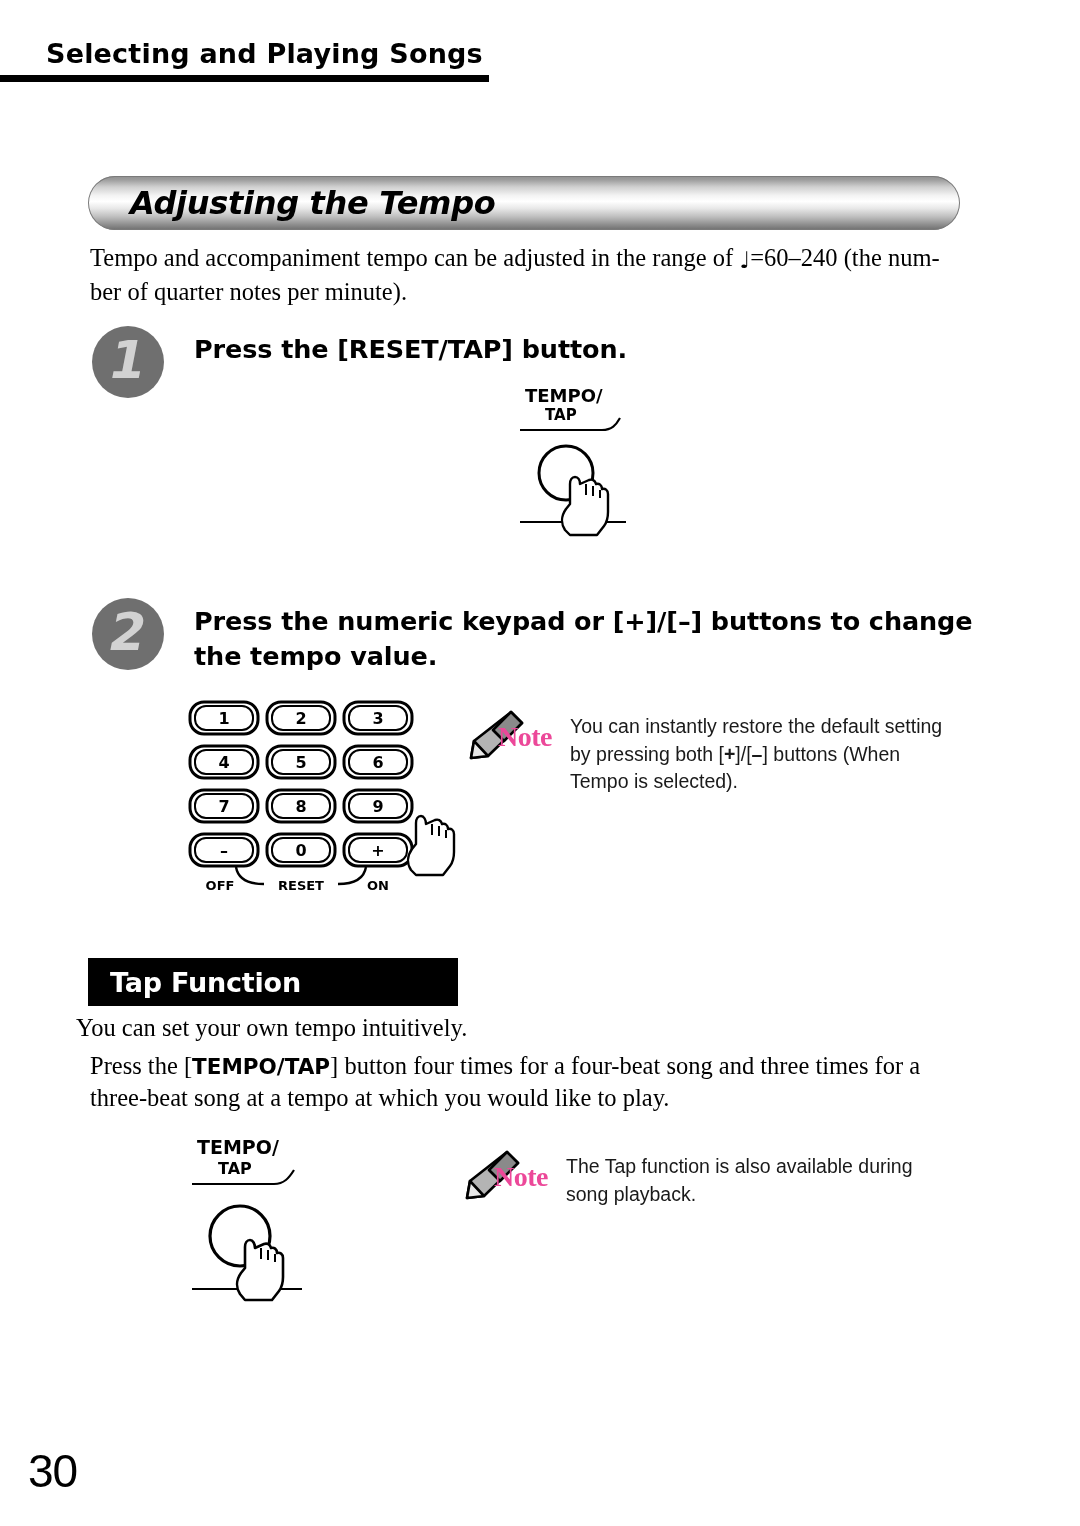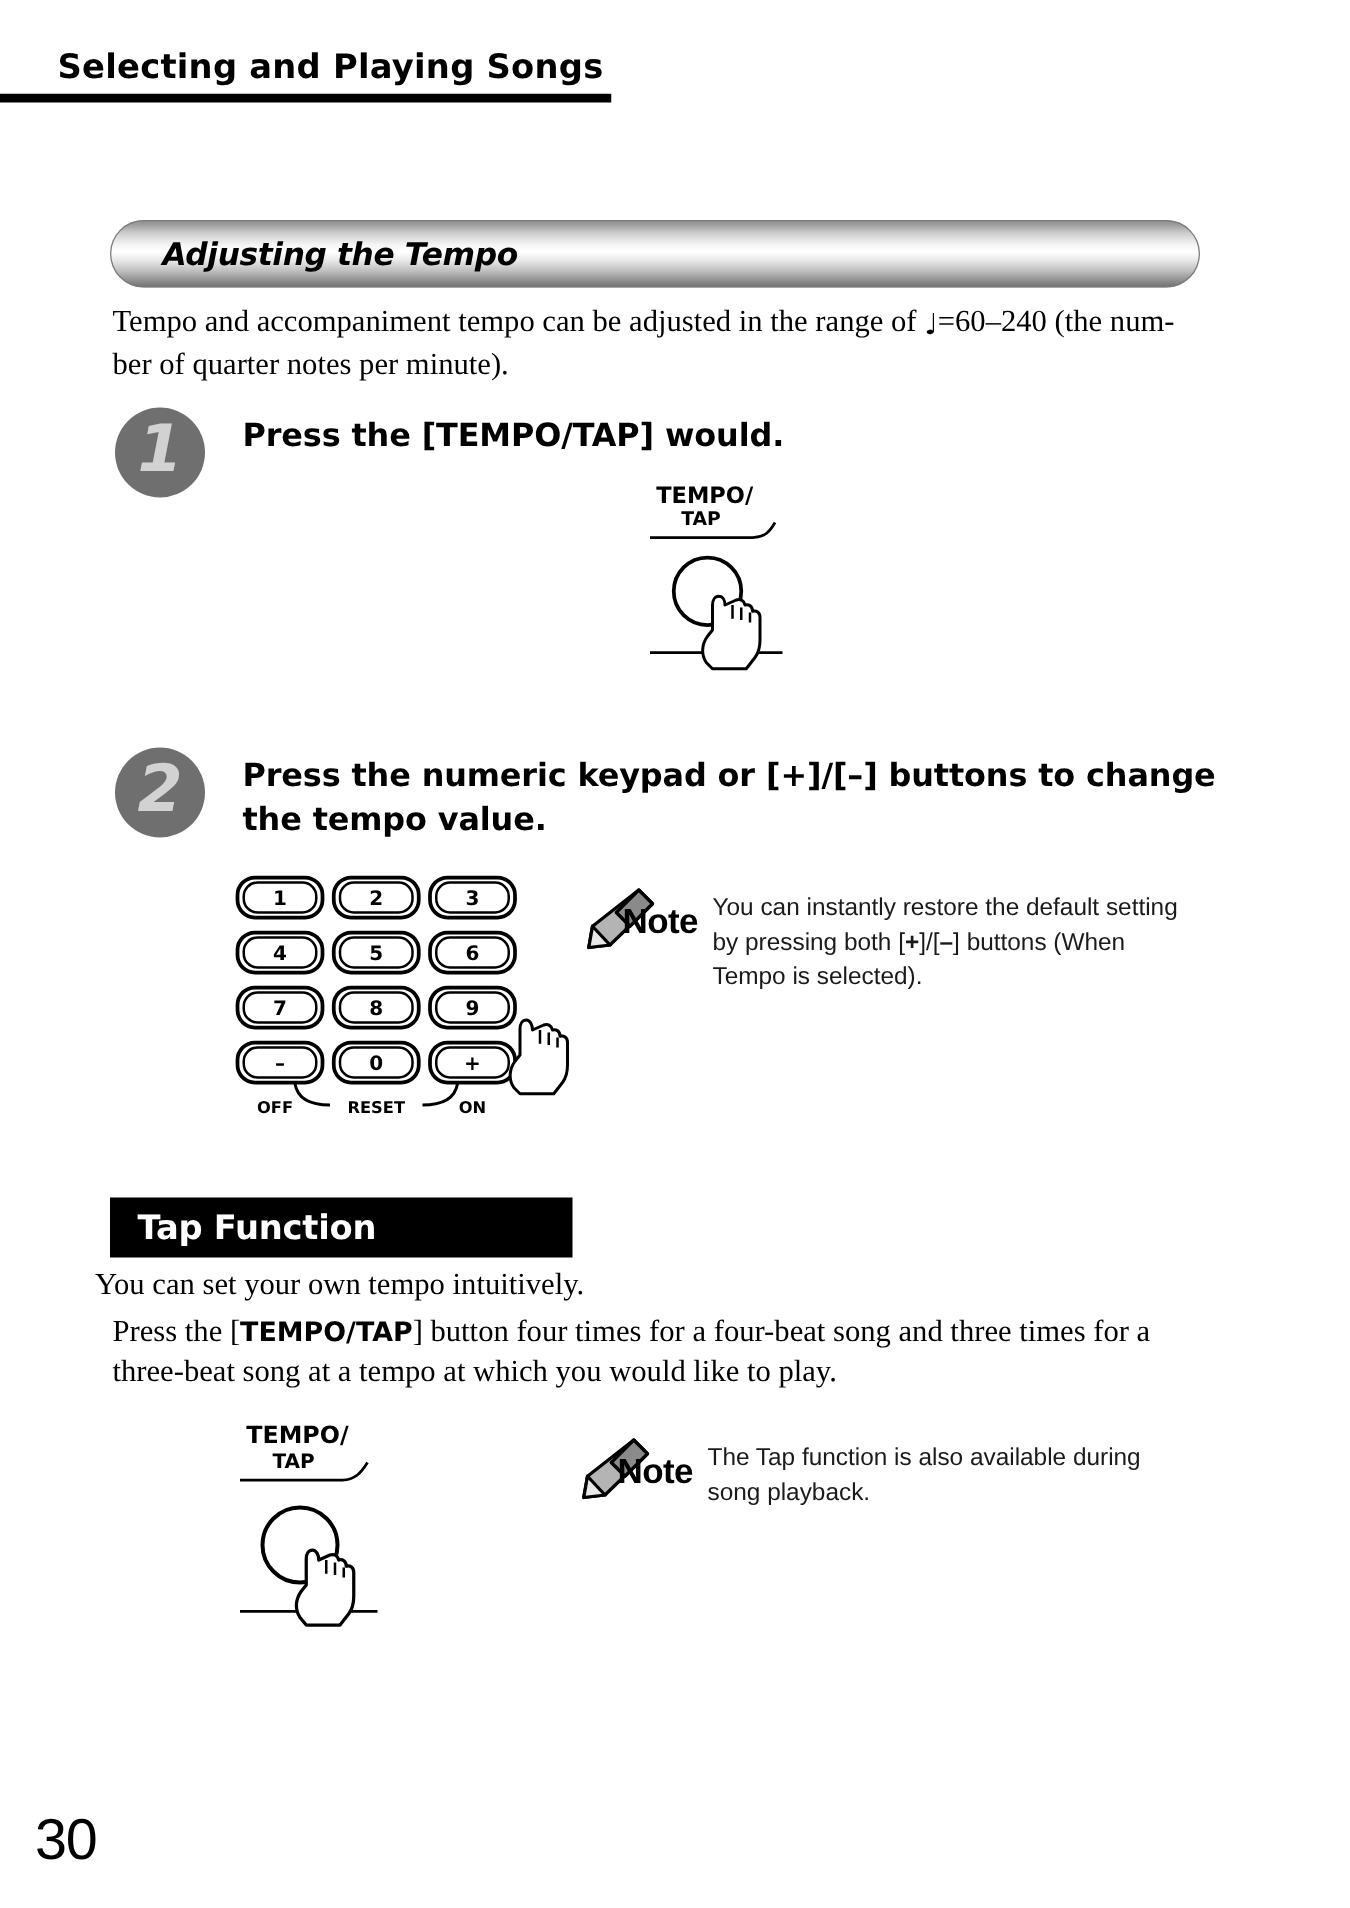--- a/index.html
+++ b/index.html
@@ -58,21 +58,21 @@
         #8e8e8e 90%,
         #6f6f6f 100%);
     box-shadow: inset 0 0 0 1px #7a7a7a;
     display: flex;
     align-items: center;
   }
   #section-banner .banner-text {
     font-family: "DejaVu Sans", sans-serif;
     font-style: italic;
     font-weight: bold;
-    font-size: 25px;
+    font-size: 32px;
     padding-left: 42px;
     color: #000;
     white-space: nowrap;
     letter-spacing: -0.3px;
   }
 
   
   .body-text {
     font-family: "Liberation Serif", serif;
     font-size: 24.5px;
@@ -141,25 +141,25 @@
     position: relative;
     width: 104px;
     flex: 0 0 104px;
     height: 52px;
   }
   .note-mark svg { position: absolute; left: 0; top: 0; }
   .note-mark .note-word {
     position: absolute;
     left: 32px;
     top: 13px;
-    font-family: Liberation Sans, sans-serif;
+    font-family: Liberation Serif, serif;
     font-weight: bold;
     font-size: 28px;
     line-height: 1;
-    color: #000000;
+    color: #ec4899;
     letter-spacing: -0.5px;
   }
   .note-body {
     font-family: "Liberation Sans", sans-serif;
     font-size: 19.5px;
     line-height: 27.5px;
     color: #1a1a1a;
     padding-top: 3px;
     width: 392px;
   }
@@ -212,21 +212,21 @@
 <div id="section-banner">
   <div class="banner-text">Adjusting the Tempo</div>
 </div>
 
 <div id="intro-paragraph" class="body-text"><span>Tempo and accompaniment tempo can be adjusted in the range of </span><span class="note-glyph">♩</span><span>=60–240 (the num-</span> <span>ber of quarter notes per minute).</span></div>
 
 <div class="step-block" style="left:92px; top:326px; width:880px; height:80px;">
   <div class="step-badge">
     <span class="num">1</span>
   </div>
-  <div class="step-heading">Press the [TEMPO/TAP] would.</div>
+  <div class="step-heading">Press the [RESET/TAP] button.</div>
 </div>
 
 <div class="tempo-illo" style="left:498px; top:380px;">
   <svg width="160" height="160" viewBox="0 0 160 160" xmlns="http://www.w3.org/2000/svg">
     <text x="27" y="22" font-family="DejaVu Sans, sans-serif" font-weight="bold" font-size="18" fill="#000">TEMPO/</text>
     <text x="47" y="40" font-family="DejaVu Sans, sans-serif" font-weight="bold" font-size="15" fill="#000">TAP</text>
     <path d="M 22 50 L 104 50 C 114 50 118 45 122 38" fill="none" stroke="#000" stroke-width="2.2"></path>
     <circle cx="68" cy="93" r="27" fill="none" stroke="#000" stroke-width="3"></circle>
     <path d="M 22 142 L 128 142" fill="none" stroke="#000" stroke-width="2.2"></path>
     <path d="M 77 97 C 74 97 72 100 72 104 L 72 124 L 68 129 C 63 136 63 144 67 150 L 72 155 L 99 155 L 106 146 C 109 142 110 137 110 132 L 110 114 C 110 110 107 108 104 109 C 104 105 101 103 98 104 C 97 100 94 99 91 100 L 82 104 L 82 104 C 82 100 80 97 77 97 Z" fill="#ffffff" stroke="#000" stroke-width="2.4" stroke-linejoin="round"></path>

